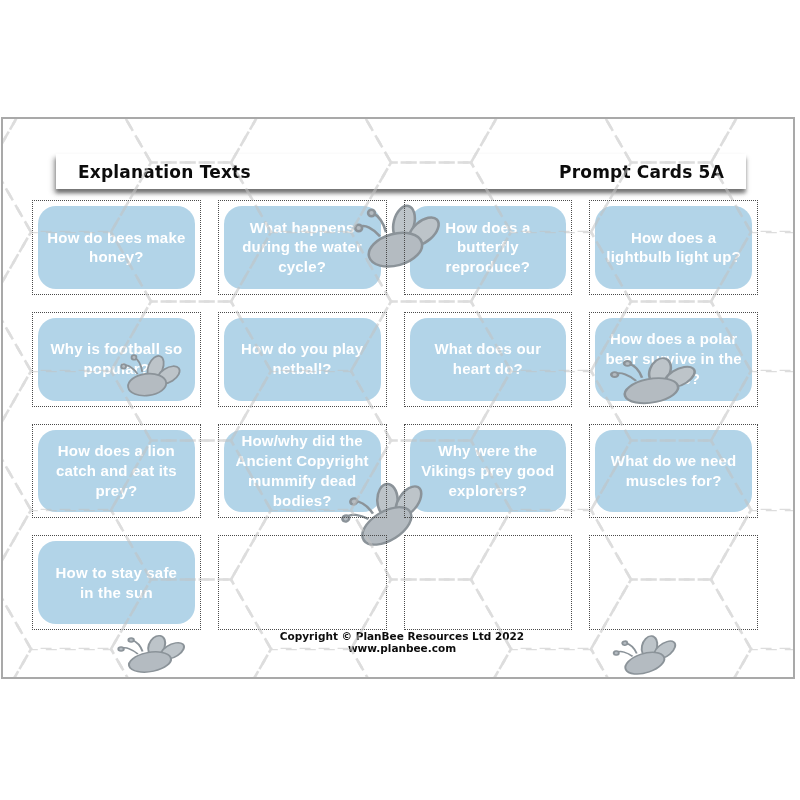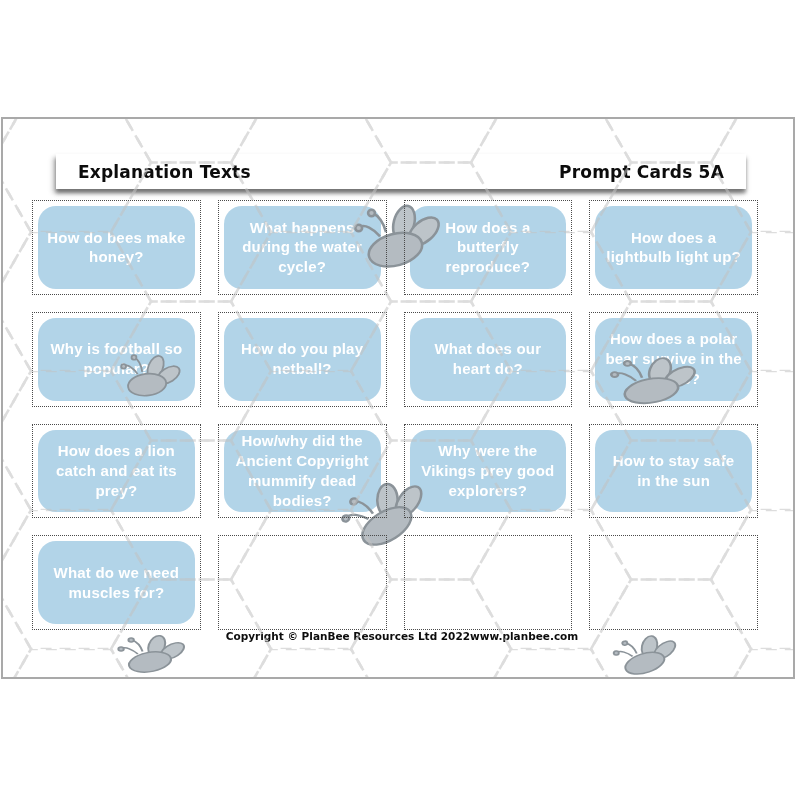--- a/index.html
+++ b/index.html
@@ -48,21 +48,21 @@
     padding:4px 9px;color:var(--card-text);font-weight:bold;font-size:15px;
     line-height:1.32;letter-spacing:.2px;
   }
   
   .bee{position:absolute;z-index:2;overflow:visible;}
   
   .hex-overlay{position:absolute;inset:0;width:100%;height:100%;z-index:5;opacity:.55;pointer-events:none;}
   
   .footer{
     position:absolute;left:53px;top:511px;width:692px;z-index:3;
-    display:flex;justify-content:center;align-items:center;
+    display:flex;justify-content:flex-start;align-items:center;flex-direction:column;
   }
   .footer span{
     font-family:"DejaVu Sans",sans-serif;font-weight:800;font-size:10.5px;color:#0c0c0c;
     white-space:nowrap;
   }
 </style>
 </head>
 <body>
 
 <div class="canvas">
@@ -118,24 +118,24 @@
         <div class="cell">
             <div class="card">How does a lion catch and eat its prey?</div>
           </div>
         <div class="cell">
             <div class="card">How/why did the Ancient Copyright mummify dead bodies?</div>
           </div>
         <div class="cell">
             <div class="card">Why were the Vikings prey good explorers?</div>
           </div>
         <div class="cell">
-            <div class="card">How to stay safe in the sun</div>
+            <div class="card">What do we need muscles for?</div>
           </div>
         <div class="cell">
-            <div class="card">What do we need muscles for?</div>
+            <div class="card">How to stay safe in the sun</div>
           </div>
       </div>
 
       <div class="grid lines">
         <div class="cell"></div>
           <div class="cell"></div>
         <div class="cell"></div>
           <div class="cell"></div>
         <div class="cell"></div>
           <div class="cell"></div>

